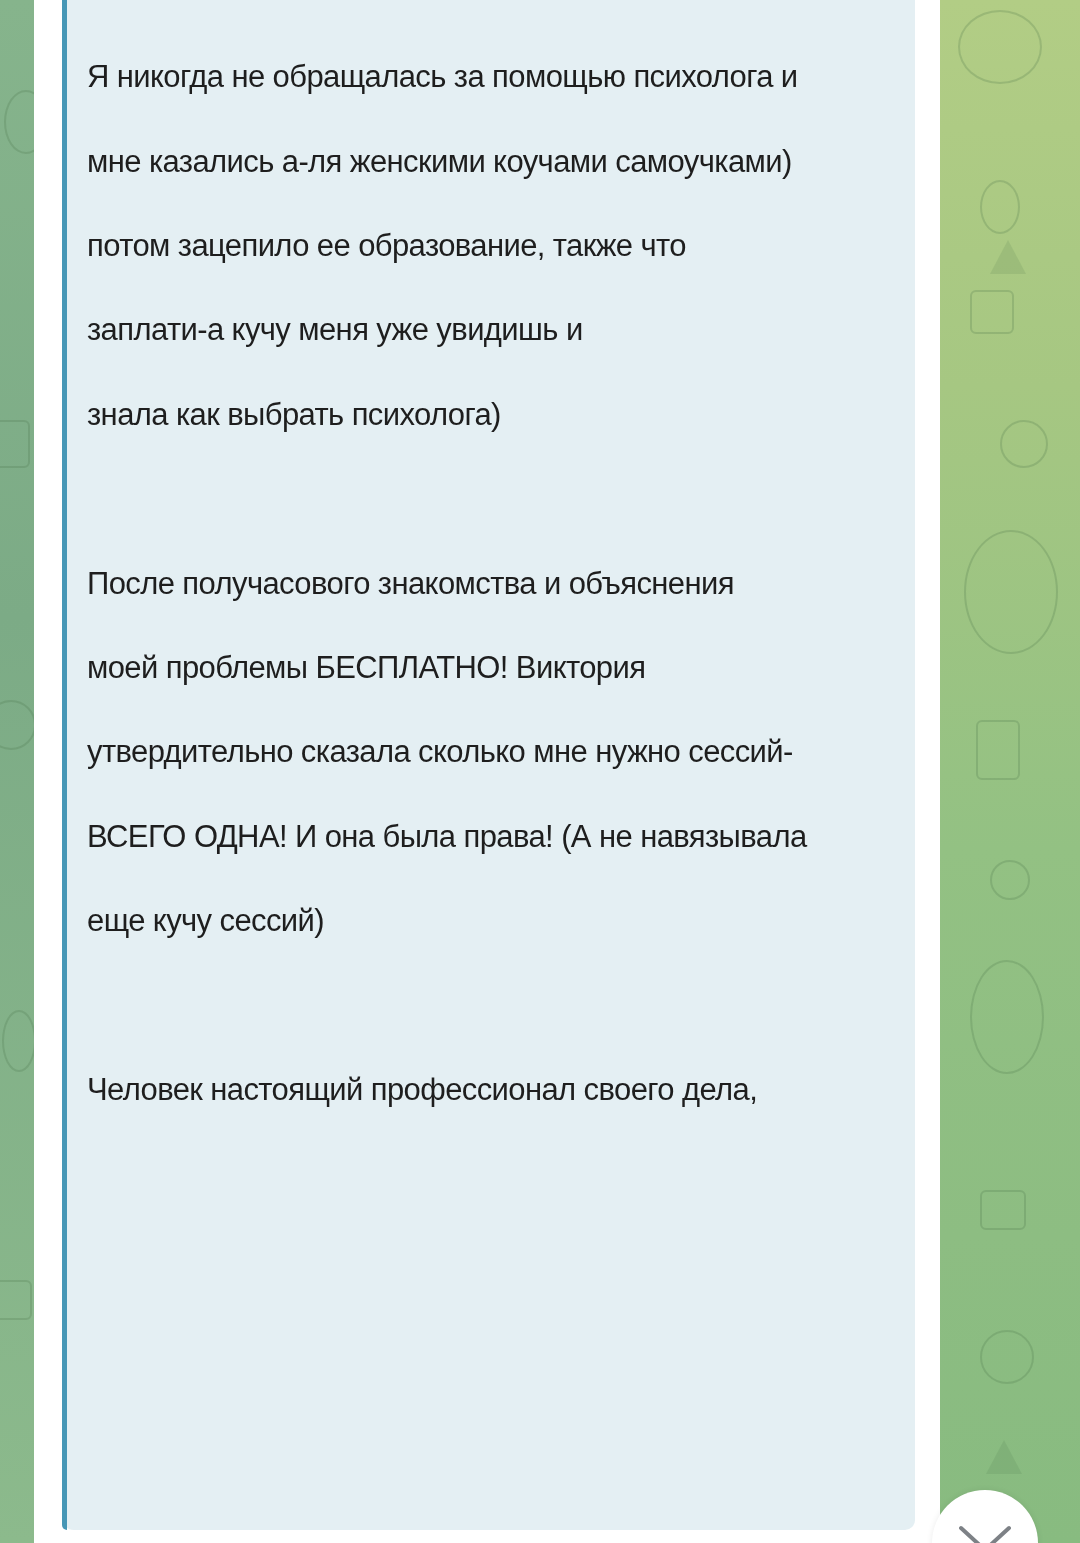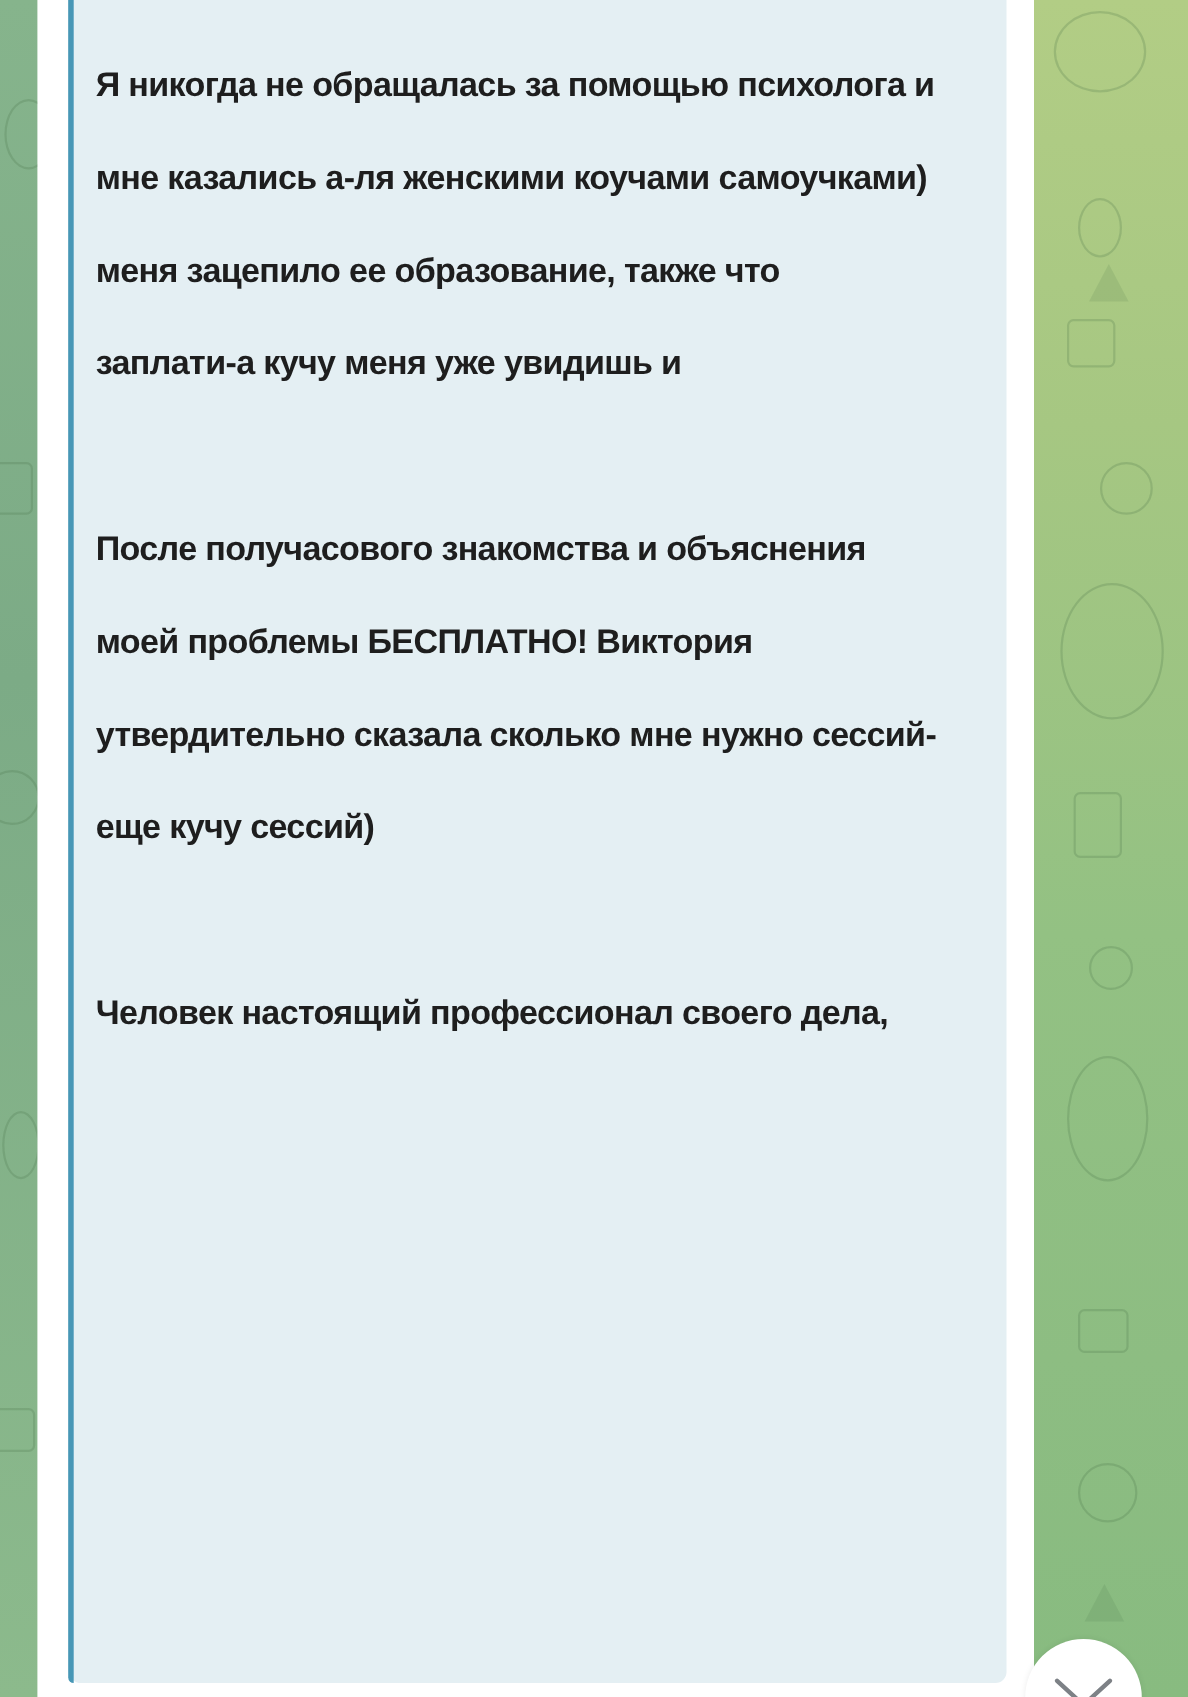--- a/index.html
+++ b/index.html
@@ -70,21 +70,20 @@
       top: 24px;
       width: 810px;
       color: #1e1e1e;
       font-size: 31px;
       line-height: 42.2px;
       letter-spacing: -0.6px;
     }
     .para {
       margin: 0 0 42.2px 0;
       white-space: pre-line;
-      font-weight: bold;
     }
     .para:last-child { margin-bottom: 0; }
     .line { display: block; white-space: nowrap; }
 
     .scroll-btn {
       position: absolute;
       left: 932px;
       top: 1490px;
       width: 106px;
       height: 106px;
@@ -125,28 +124,30 @@
   <div class="doodle tri" style="left:46px;top:1440px;"></div>
 </div>
 
 <div class="bubble">
   <div class="quote-bar"></div>
   <div class="bubble-text">
 
     <p class="para">
       <span class="line">Я никогда не обращалась за помощью психолога и</span>
       <span class="line">мне казались а-ля женскими коучами самоучками)</span>
-      <span class="line">меня зацепило ее образование, также что</span>
+      <span class="line">потом зацепило ее образование, также что</span>
       <span class="line">заплати-а кучу меня уже увидишь и</span>
+      <span class="line">знала как выбрать психолога)</span>
     </p>
 
     <p class="para">
       <span class="line">После получасового знакомства и объяснения</span>
       <span class="line">моей проблемы БЕСПЛАТНО! Виктория</span>
       <span class="line">утвердительно сказала сколько мне нужно сессий-</span>
+      <span class="line">ВСЕГО ОДНА! И она была права! (А не навязывала</span>
       <span class="line">еще кучу сессий)</span>
     </p>
 
     <p class="para">
       <span class="line">Человек настоящий профессионал своего дела,</span>
       
       
       
     </p>
 

